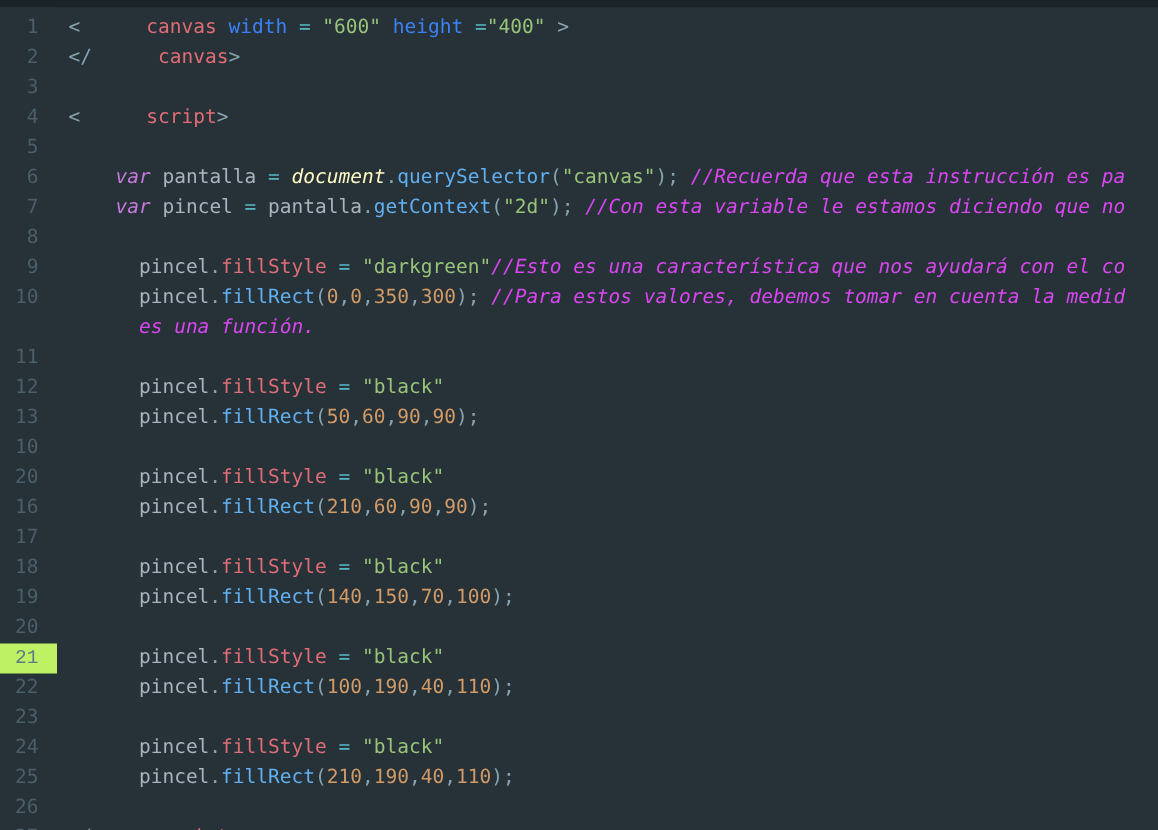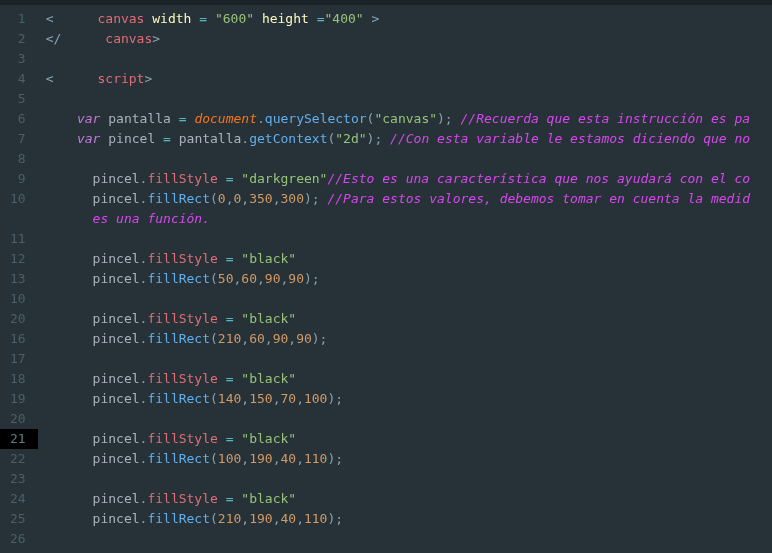--- a/index.html
+++ b/index.html
@@ -27,41 +27,42 @@
     text-align: right;
     user-select: none;
     flex: 0 0 auto;
   }
   .gutter .ln {
     padding: 0 12px 0 10px;
     height: 20px;
     line-height: 20px;
   }
   .gutter .hl {
-    background: #000000;
+    background: #bef264;
     color: #607a87;
+    font-family: Liberation Mono, monospace;
   }
   .code {
     padding: 4px 0 4px 8px;
     flex: 1;
     white-space: pre;
     overflow: hidden;
   }
   .code .row {
     height: 20px;
     line-height: 20px;
   }
   .t-tag    { color: #e06c75; margin-left: 44px; }
   .t-punc   { color: #88a2b0; }
-  .t-attr   { color: #fef9c3; }
+  .t-attr   { color: #3b82f6; }
   .t-op     { color: #56b6c2; }
   .t-str    { color: #98c379; }
   .t-kw     { color: #c678dd; font-style: italic; }
   .t-var    { color: #abb2bf; }
-  .t-obj    { color: #f97316; font-style: italic; }
+  .t-obj    { color: #fef9c3; font-style: italic; }
   .t-prop   { color: #e06c75; }
   .t-func   { color: #61afef; }
   .t-num    { color: #d19a66; }
   .t-cmt    { color: #d946ef; font-style: italic; }
 </style>
 </head>
 <body>
 
 <div class="tab-area"></div>
 <div class="editor">

